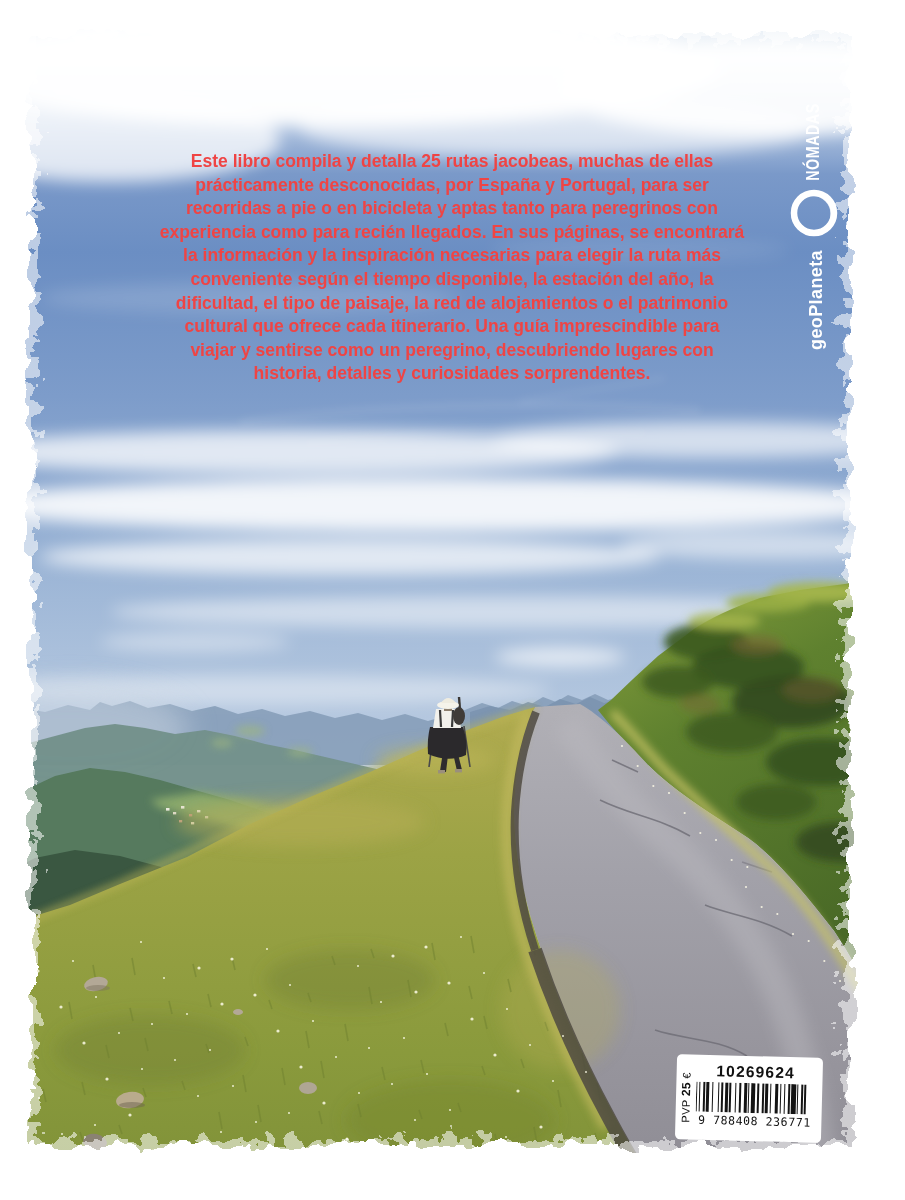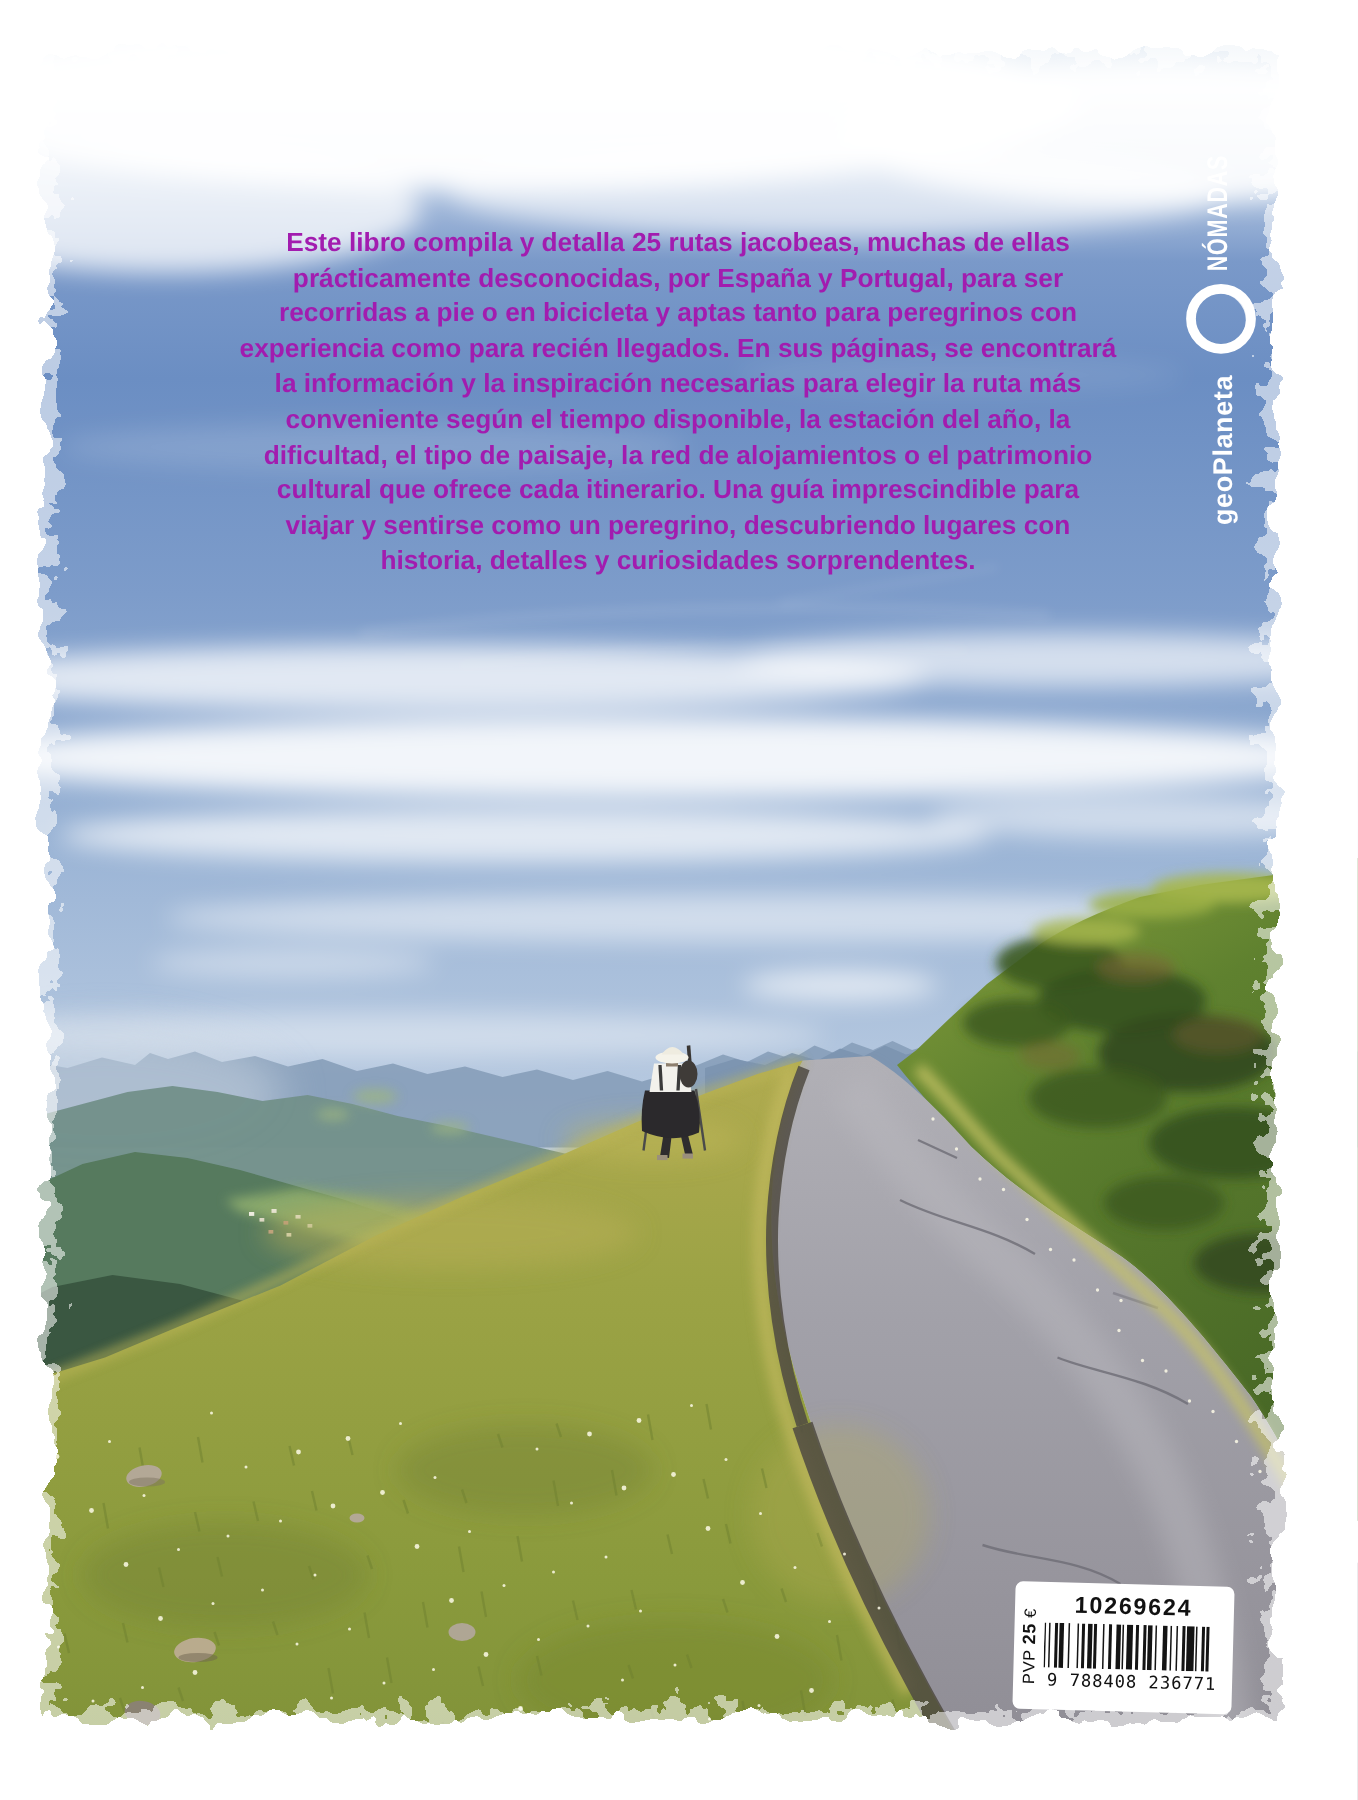--- a/index.html
+++ b/index.html
@@ -4,21 +4,21 @@
 <style>
   html,body{margin:0;padding:0;background:#ffffff;}
   .cover{
     position:relative; width:905px; height:1200px; overflow:hidden;
     background:#ffffff; font-family:"Liberation Sans",sans-serif;
   }
   .cover svg.scene{position:absolute;left:0;top:0;}
   
   .blurb{
     position:absolute; left:452px; top:268px; transform:translate(-50%,-50%);
-    width:690px; text-align:center; color:#a21caf; font-weight:700;
+    width:690px; text-align:center; color:#ef4444; font-weight:700;
     font-size:17.5px; line-height:23.6px; letter-spacing:0px;
     white-space:pre-line; z-index:5;
   }
   
   .brand-collection{
     position:absolute; left:813px; top:142px; color:#fff; font-weight:700;
     font-size:15.5px; letter-spacing:.6px; white-space:nowrap; z-index:6;
     transform:translate(-50%,-50%) rotate(-90deg) scale(.92,1.22);
   }
   .brand-ring{position:absolute; left:814px; top:215px; transform:translate(-50%,-50%); z-index:6;}

